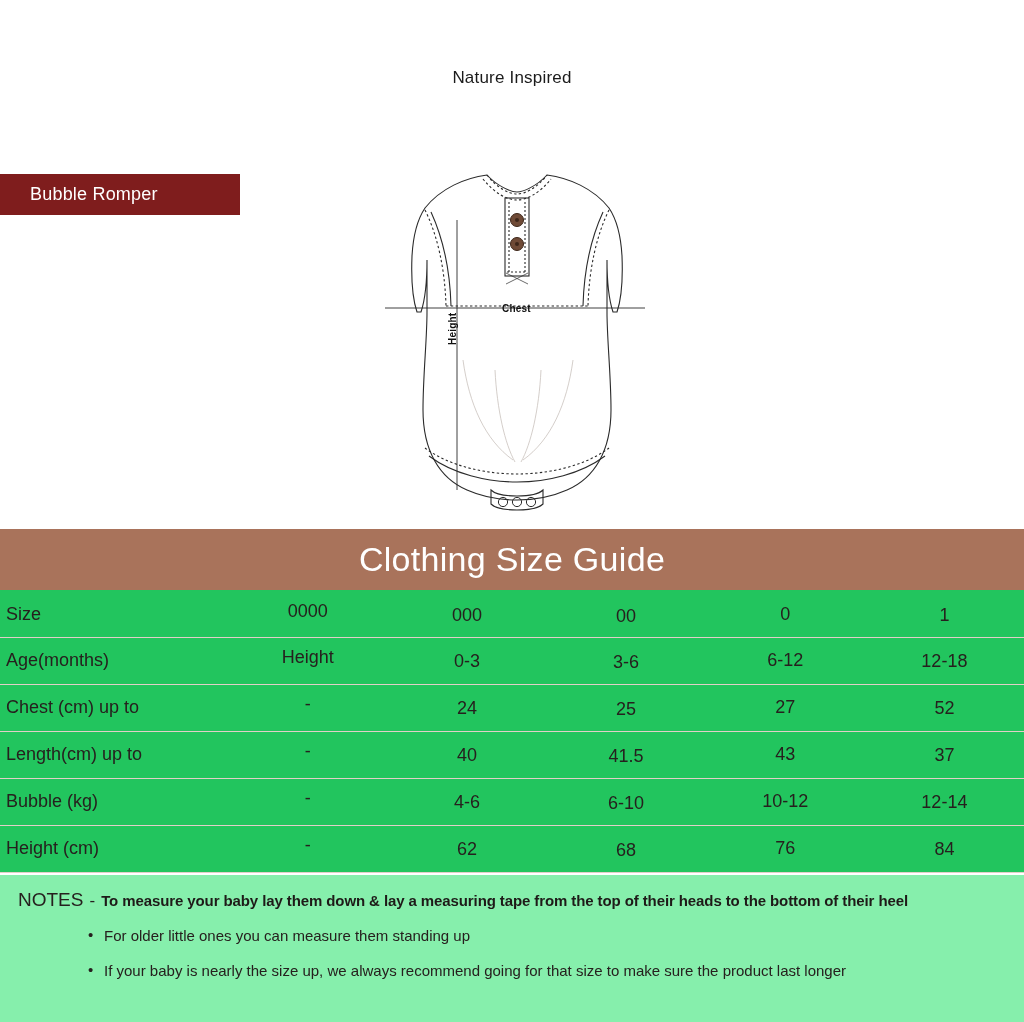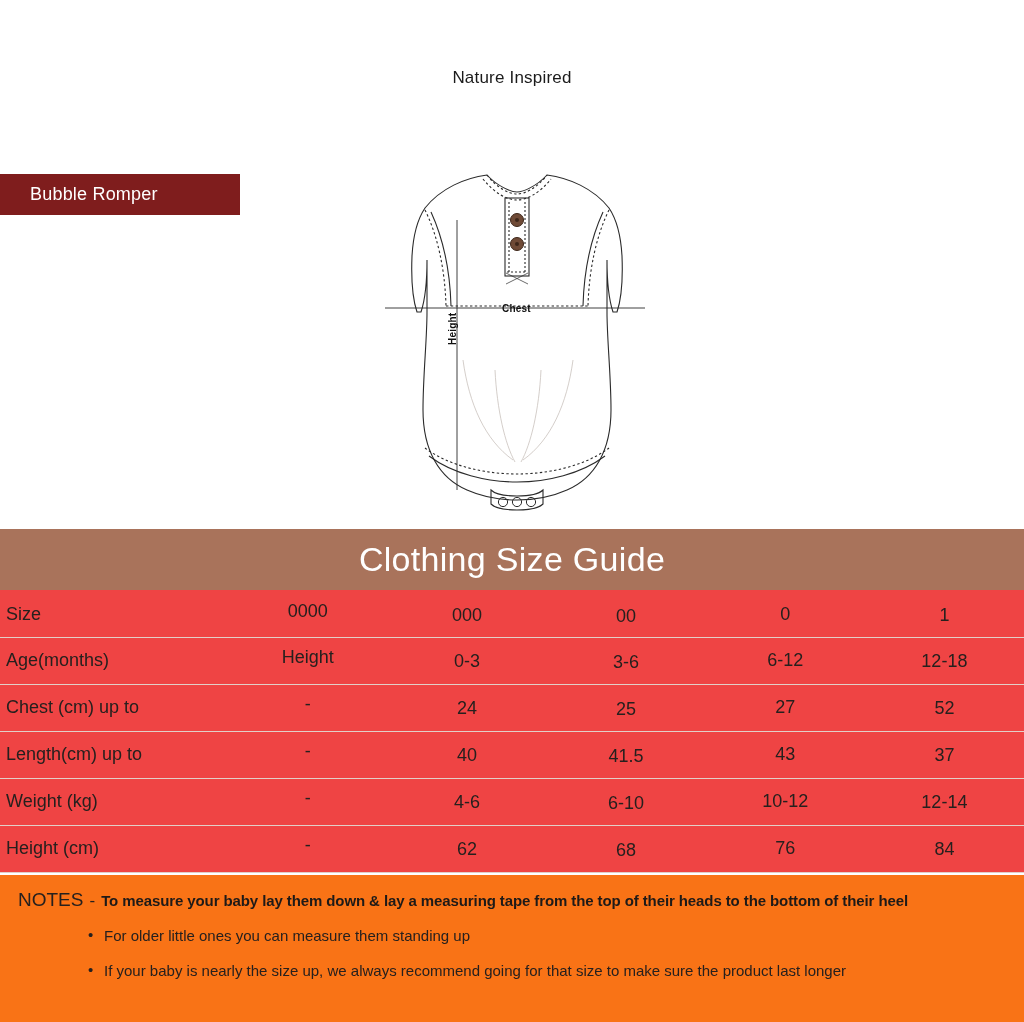--- a/index.html
+++ b/index.html
@@ -108,21 +108,21 @@
   .table-wrap {
     position: absolute;
     left: 0;
     top: 590px;
     width: 1024px;
     background: #f7ebe6;
   }
   table.size-table {
     width: 1024px;
     border-collapse: collapse;
-    background: #ef4444;
+    background: #22c55e;
   }
   table.size-table td {
     border-bottom: 1px solid #e2cfc8;
     height: 47px;
     font-size: 18px;
     color: #26201e;
     padding: 0 6px;
     vertical-align: middle;
   }
   table.size-table tr:first-child td { padding-top: 2px; }
@@ -143,21 +143,21 @@
   .c3 { position: relative; top: 0px; }
   .c4 { position: relative; top: 1px; }
 
   
   .notes {
     position: absolute;
     left: 0;
     top: 875px;
     width: 1024px;
     height: 147px;
-    background: #f97316;
+    background: #86efac;
     padding: 14px 18px 0 18px;
   }
   .notes-line {
     display: flex;
     align-items: baseline;
     gap: 4px;
   }
   .notes-label {
     font-size: 19px;
     color: #26201e;
@@ -313,21 +313,21 @@
         </tr>
         <tr>
           <td class="rowhead">Length(cm) up to</td>
           <td class="cell c0">-</td>
           <td class="cell c1">40</td>
           <td class="cell c2">41.5</td>
           <td class="cell c3">43</td>
           <td class="cell c4">37</td>
         </tr>
         <tr>
-          <td class="rowhead">Weight (kg)</td>
+          <td class="rowhead">Bubble (kg)</td>
           <td class="cell c0">-</td>
           <td class="cell c1">4-6</td>
           <td class="cell c2">6-10</td>
           <td class="cell c3">10-12</td>
           <td class="cell c4">12-14</td>
         </tr>
         <tr>
           <td class="rowhead">Height (cm)</td>
           <td class="cell c0">-</td>
           <td class="cell c1">62</td>

